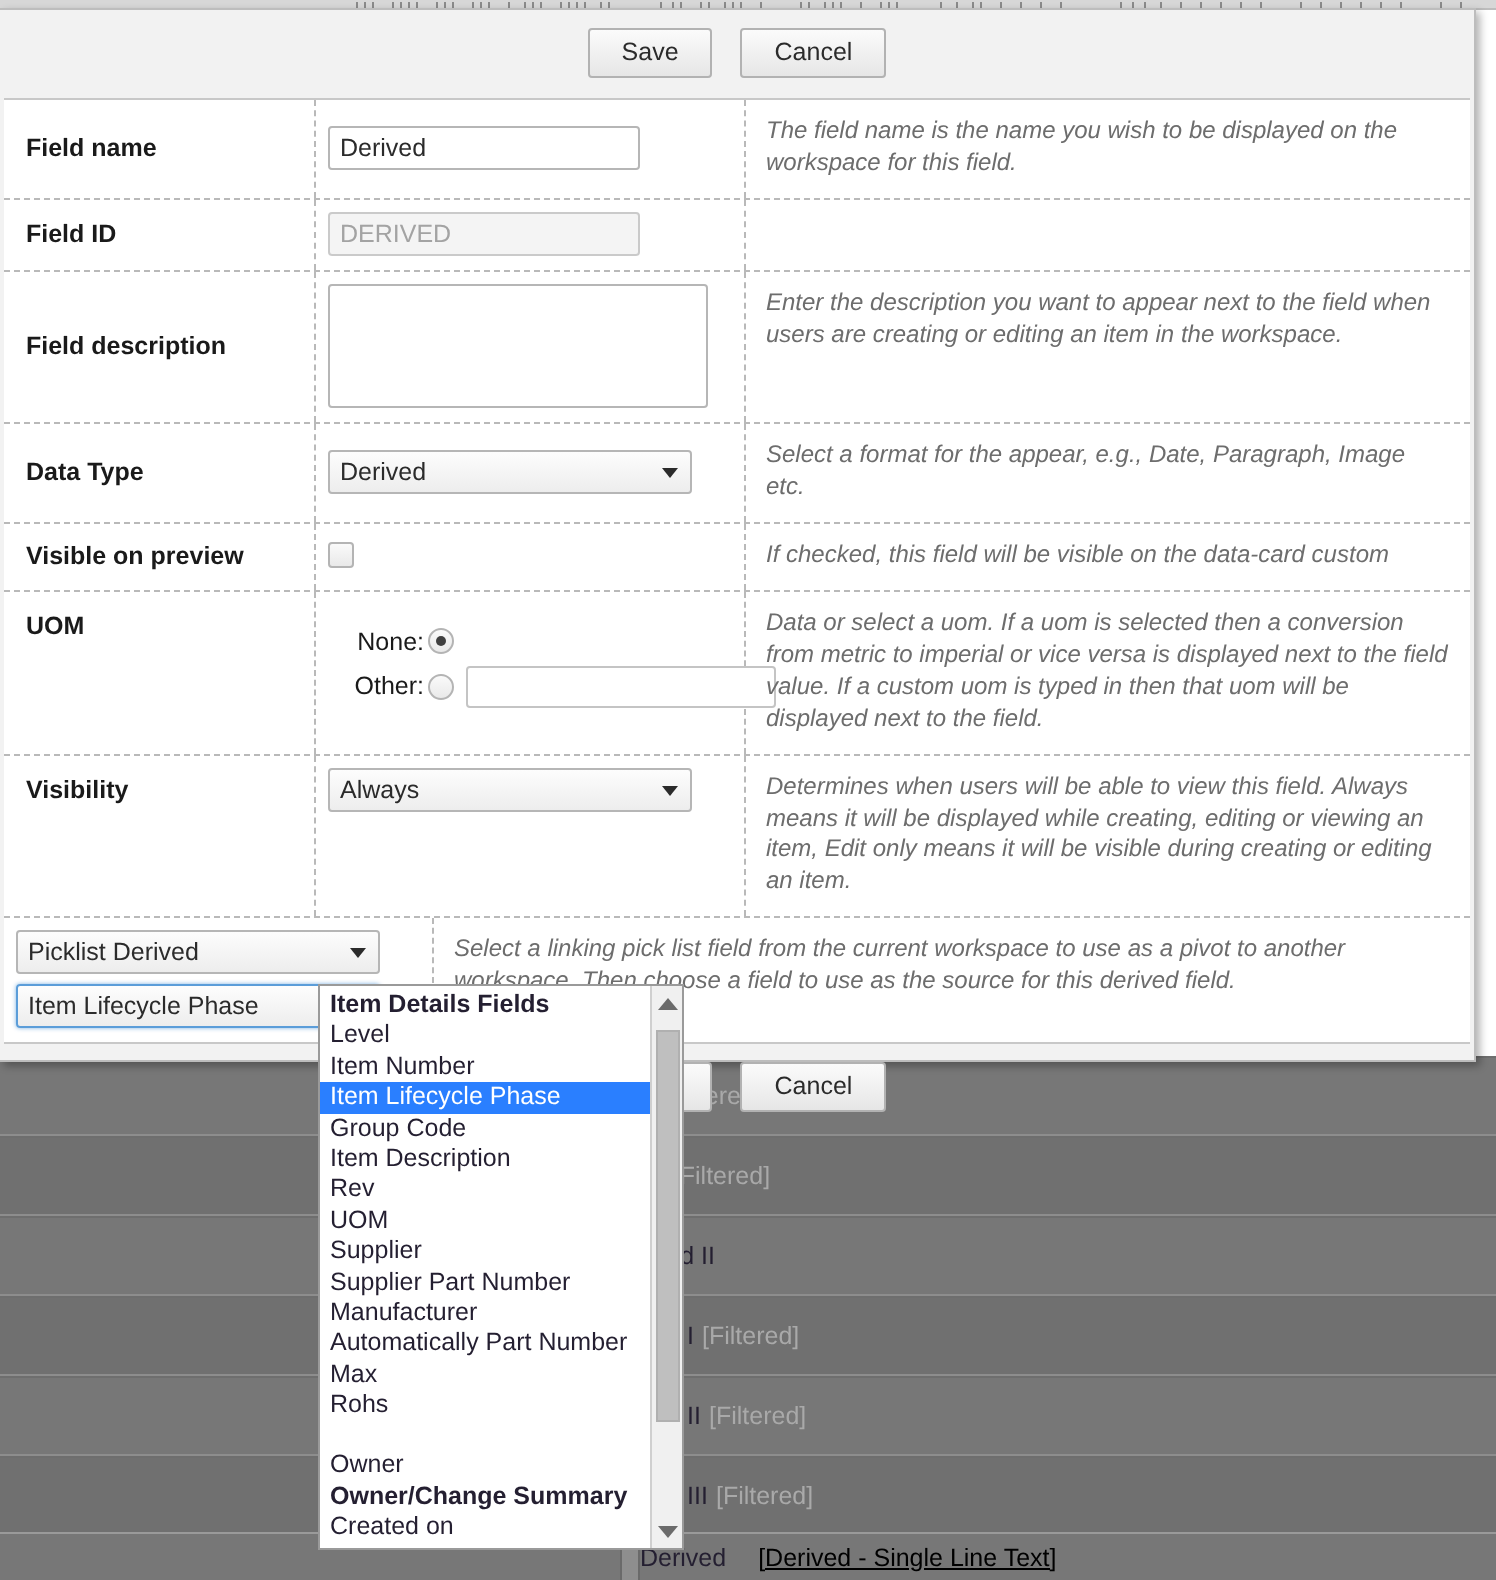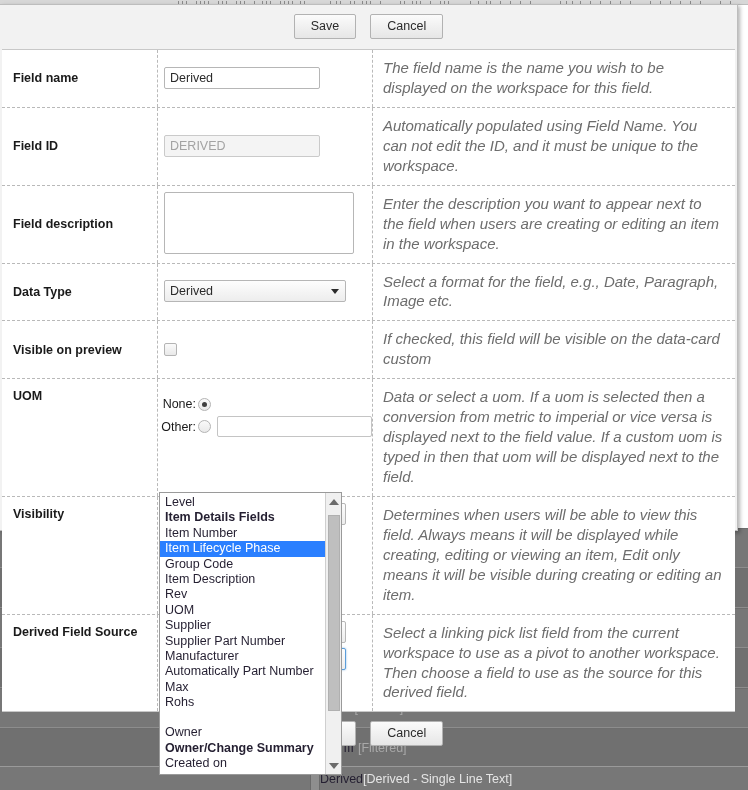--- a/index.html
+++ b/index.html
@@ -46,21 +46,21 @@
   .bg-row.alt { background: #707070; }
   .bg-row .muted { color: #a9a9a9; margin-left: 4px; }
   .bg-row-last {
     position: absolute; left: 0; bottom: 0; width: 748px; height: 24px;
     background: #777777;
     border-top: 1px solid #9a9a9a;
     display: flex; align-items: center;
     padding-left: 320px;
     color: #241f31; font-size: 12.5px; white-space: nowrap;
   }
-  .bg-row-last .muted { color: #e5e5e5; margin-left: 0; }
+  .bg-row-last .muted { color: #000000; margin-left: 16px; text-decoration: underline; }
   .bg-leftbar {
     position: absolute; left: 310px; bottom: 0; width: 10px; height: 24px;
     background: #8e8e8e; border-left: 1px solid #6a6a6a; border-right: 1px solid #6a6a6a;
   }
 
   
   #modal {
     position: absolute; left: 0; top: 4px;
     width: 738px; height: 527px;
     background: #f2f2f2;
@@ -124,21 +124,21 @@
     flex: 0 0 215px;
     padding: 6px 0 7px 6px;
     border-right: 1px dashed #b9b9b9;
     display: flex; align-items: center;
   }
   .fcell-input.topalign { align-items: flex-start; }
   .fcell-help {
     flex: 1 1 auto;
     padding: 8px 10px 9px 10px;
     font-style: italic;
-    font-size: 15px;
+    font-size: 12px;
     color: #6d6d6d;
     line-height: 1.33;
   }
 
   .txt {
     font-family: "Liberation Sans", sans-serif;
     font-size: 12.5px;
     color: #2b2b2b;
     padding: 3px 5px;
     border: 1px solid #b6b6b6;
@@ -395,55 +395,54 @@
           <input class="txt" type="text" value="Derived" style="">
         </div>
         <div class="fcell-help">The field name is the name you wish to be displayed on the workspace for this field.</div>
       </div>
 
       <div class="frow">
         <div class="fcell-label">Field ID</div>
         <div class="fcell-input">
           <input class="txt" type="text" disabled="" value="DERIVED" style="">
         </div>
-        <div class="fcell-help">Automatically populated using Field Name. You can not edit the ID, and it must be unique to the workspace.</div>
       </div>
 
       <div class="frow" style="min-height:74px;">
         <div class="fcell-label">Field description</div>
         <div class="fcell-input topalign">
           <textarea class="txt" style=""></textarea>
         </div>
         <div class="fcell-help">Enter the description you want to appear next to the field when users are creating or editing an item in the workspace.</div>
       </div>
 
       <div class="frow">
         <div class="fcell-label">Data Type</div>
         <div class="fcell-input">
           <span class="selwrap">
             <select class="sel">
               <option>Derived</option>
             </select>
             <span class="arrow"></span>
           </span>
         </div>
-        <div class="fcell-help">Select a format for the field, e.g., Date, Paragraph, Image etc.</div>
+        <div class="fcell-help">Select a format for the appear, e.g., Date, Paragraph, Image etc.</div>
       </div>
 
       <div class="frow" style="min-height:30px;">
         <div class="fcell-label">Visible on preview</div>
         <div class="fcell-input">
           <span class="chk"></span>
         </div>
         <div class="fcell-help">If checked, this field will be visible on the data-card custom</div>
       </div>
 
       <div class="frow" style="min-height:72px;">
         <div class="fcell-label topalign">UOM</div>
-        <div class="fcell-input topalign" style="padding-top:18px;justify-content:flex-end;">
+        <div class="fcell-input topalign" style="padding-top:18px;">
           <div class="radio-group">
             <div class="radio-line">
               <span class="radio-label">None:</span>
               <span class="radio on"></span>
             </div>
             <div class="radio-line">
               <span class="radio-label">Other:</span>
               <span class="radio"></span>
               <input class="uom-other-input" type="text" value="" style="">
             </div>
@@ -459,21 +458,20 @@
             <select class="sel">
               <option>Always</option>
             </select>
             <span class="arrow"></span>
           </span>
         </div>
         <div class="fcell-help">Determines when users will be able to view this field. Always means it will be displayed while creating, editing or viewing an item, Edit only means it will be visible during creating or editing an item.</div>
       </div>
 
       <div class="frow" style="min-height:58px;">
-        <div class="fcell-label topalign">Derived Field Source</div>
         <div class="fcell-input topalign">
           <div class="stack">
             <span class="selwrap">
               <select class="sel">
                 <option>Picklist Derived</option>
               </select>
               <span class="arrow"></span>
             </span>
             <span class="selwrap">
               <select class="sel focused">
@@ -490,22 +488,22 @@
 
     <div id="modal-actions-bottom">
       <button class="btn">Save</button>
       <button class="btn">Cancel</button>
     </div>
 
   </div>
 
   <div id="dropdown-popup">
     <div id="dd-list">
+        <div class="dd-item group">Item Details Fields</div>
         <div class="dd-item">Level</div>
-        <div class="dd-item group">Item Details Fields</div>
         <div class="dd-item">Item Number</div>
         <div class="dd-item sel-hl">Item Lifecycle Phase</div>
         <div class="dd-item">Group Code</div>
         <div class="dd-item">Item Description</div>
         <div class="dd-item">Rev</div>
         <div class="dd-item">UOM</div>
         <div class="dd-item">Supplier</div>
         <div class="dd-item">Supplier Part Number</div>
         <div class="dd-item">Manufacturer</div>
         <div class="dd-item">Automatically Part Number</div>

